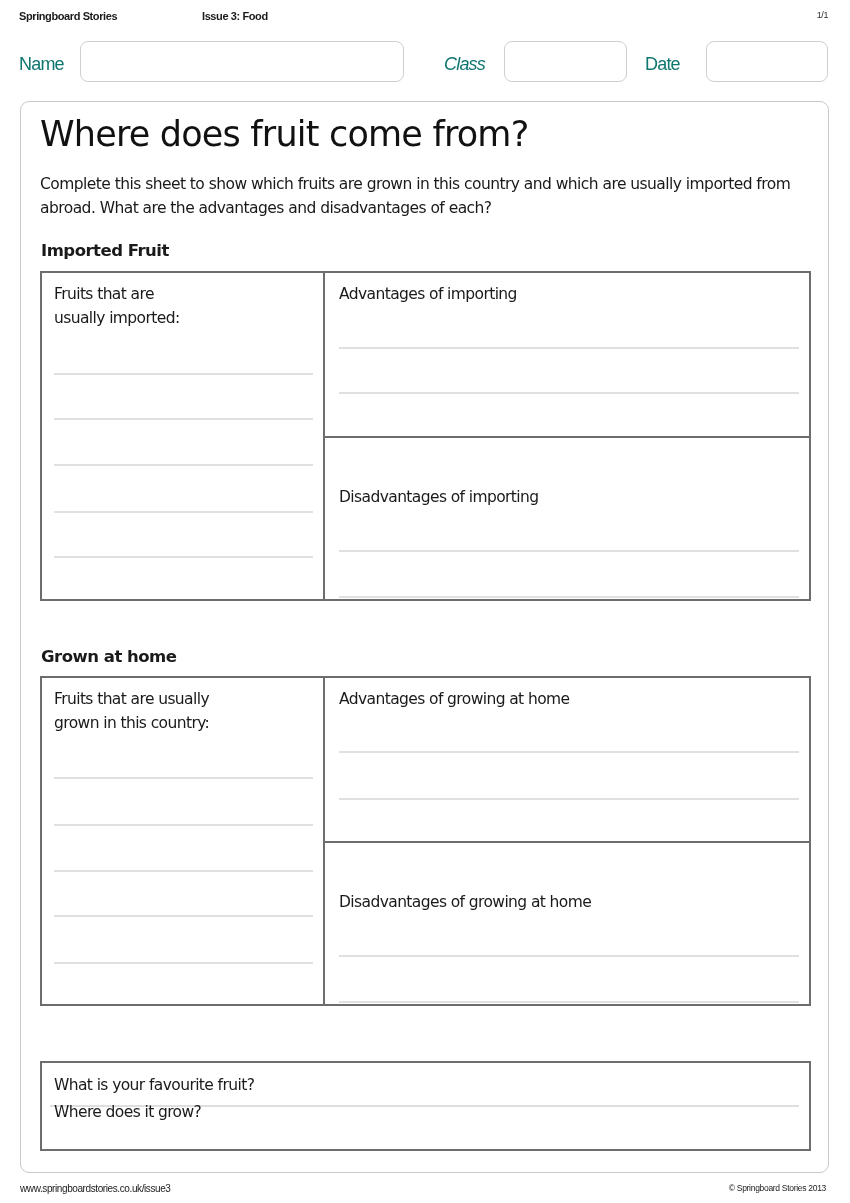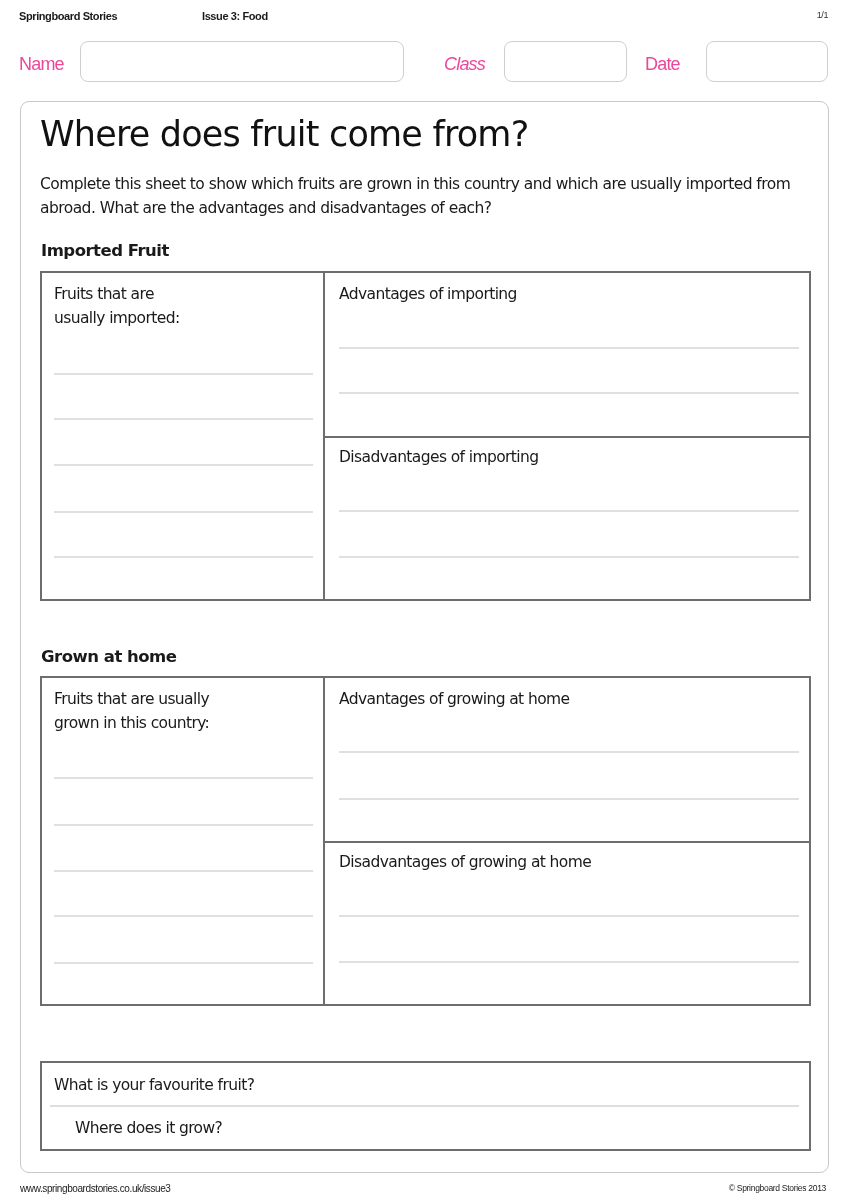--- a/index.html
+++ b/index.html
@@ -4,34 +4,34 @@
   <style>
     * { box-sizing: border-box; margin: 0; padding: 0; }
     html, body { width: 850px; height: 1203px; background: #ffffff; overflow: hidden; }
     body { position: relative; font-family: "DejaVu Sans", sans-serif; color: #1a1a1a; }
 
     .topbar { position: absolute; top: 10px; left: 19px; right: 22px; height: 16px; font-family: "Liberation Sans", sans-serif; font-weight: bold; font-size: 11px; letter-spacing: -0.4px; }
     .topbar .brand { position: absolute; left: 0; top: 0; }
     .topbar .issue { position: absolute; left: 183px; top: 0; }
     .topbar .page { position: absolute; right: 0; top: 0; font-weight: normal; font-size: 9px; color: #333; }
 
-    .field-label { position: absolute; font-family: "Liberation Sans", sans-serif; font-size: 18px; letter-spacing: -0.8px; color: #ec4899; }
+    .field-label { position: absolute; font-family: "Liberation Sans", sans-serif; font-size: 18px; letter-spacing: -0.8px; color: #0f766e; }
     .field-box { position: absolute; border: 1.5px solid #cfcfcf; border-radius: 8px; background: #fff; }
 
     .panel { position: absolute; left: 20px; top: 101px; width: 809px; height: 1072px; border: 1.5px solid #c9c9c9; border-radius: 9px; }
 
     .title { position: absolute; left: 40px; top: 114px; font-family: "DejaVu Sans", sans-serif; font-size: 35px; font-weight: normal; letter-spacing: -0.8px; color: #111; }
     .intro { position: absolute; left: 40px; top: 172px; width: 780px; font-size: 15.5px; line-height: 24px; letter-spacing: -0.55px; color: #1a1a1a; }
 
     .section-heading { position: absolute; left: 41px; font-size: 16.5px; font-weight: bold; letter-spacing: -0.5px; color: #1a1a1a; }
 
     .grid { position: absolute; left: 40px; width: 771px; border: 2px solid #6d6d6d; }
     .grid .left-cell { position: absolute; left: 0; top: 0; bottom: 0; width: 283px; border-right: 2px solid #6d6d6d; padding-left: 37px; }
     .grid .right-top { position: absolute; left: 283px; right: 0; top: 0; border-bottom: 2px solid #6d6d6d; }
-    .grid .right-bottom { position: absolute; left: 283px; right: 0; bottom: 4px; }
+    .grid .right-bottom { position: absolute; left: 283px; right: 0; bottom: 4px; margin-top: 40px; }
     .cell-label { position: absolute; left: 12px; top: 9px; font-size: 15.5px; line-height: 24px; letter-spacing: -0.6px; color: #1a1a1a; white-space: pre-line; }
     .right-top .cell-label, .right-bottom .cell-label { left: 14px; }
     .wline { position: absolute; height: 2px; background: #e0e0e0; }
 
     .fav-box { position: absolute; left: 40px; top: 1061px; width: 771px; height: 90px; border: 2px solid #6d6d6d; padding-left: 27px; }
     .fav-q { position: absolute; left: 12px; font-size: 15.5px; letter-spacing: -0.6px; color: #1a1a1a; }
     .fav-divider { position: absolute; left: 8px; right: 10px; top: 42px; height: 2px; background: #dedede; }
 
     .footer-left { position: absolute; left: 20px; top: 1183px; font-family: "Liberation Sans", sans-serif; font-size: 10px; letter-spacing: -0.4px; color: #222; }
     .footer-right { position: absolute; right: 24px; top: 1183px; font-family: "Liberation Sans", sans-serif; font-size: 8.5px; letter-spacing: -0.3px; color: #222; }
@@ -101,17 +101,17 @@
   <div class="right-bottom" style="top:165px;">
     <div class="cell-label" style="top:7px;">Disadvantages of growing at home</div>
     <div class="wline" style="left:14px; right:10px; top:72px;"></div>
     <div class="wline" style="left:14px; right:10px; top:118px;"></div>
   </div>
 </div>
 
 <div class="fav-box">
   <div class="fav-q" style="top:13px;">What is your favourite fruit?</div>
   <div class="fav-divider"></div>
-  <div class="fav-q" style="top:56px;margin-left:21px;">Where does it grow?</div>
+  <div class="fav-q" style="top:40px;">Where does it grow?</div>
 </div>
 
 <div class="footer-left">www.springboardstories.co.uk/issue3</div>
 <div class="footer-right">© Springboard Stories 2013</div>
 
 </body></html>

